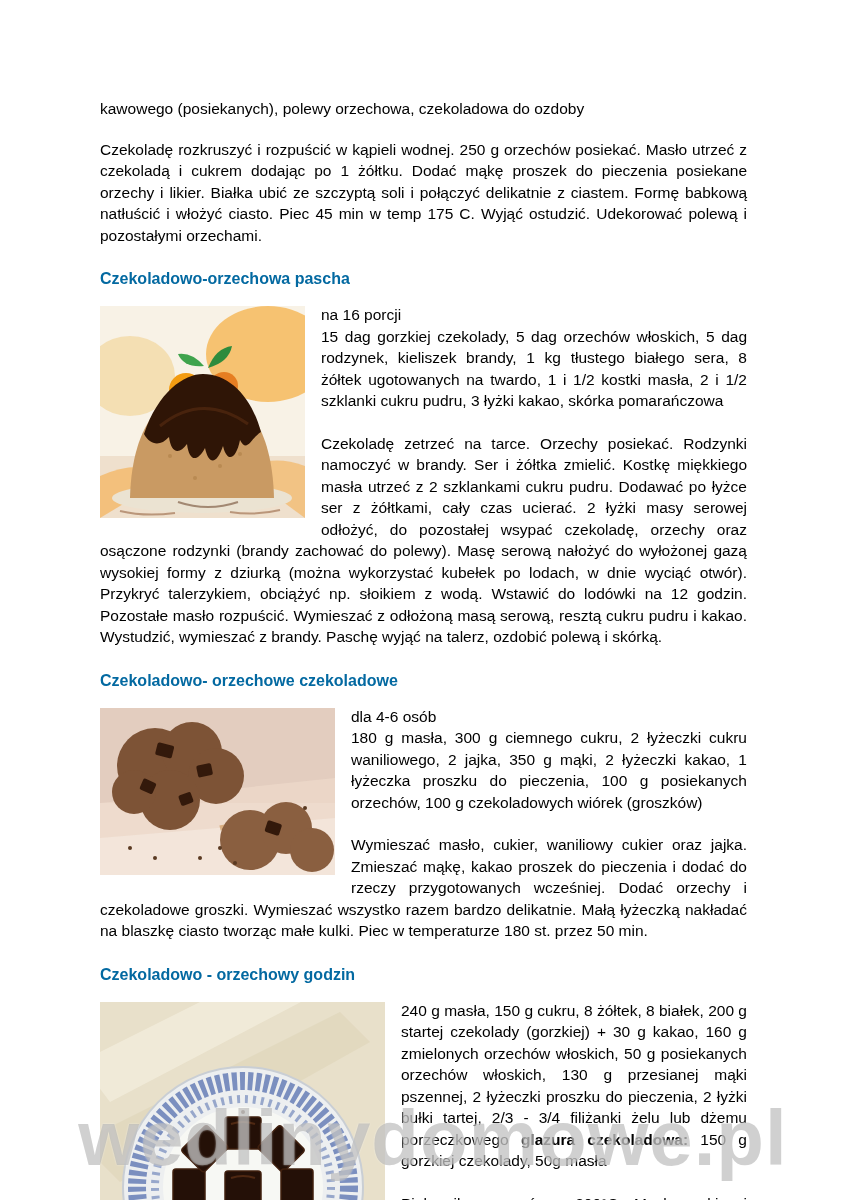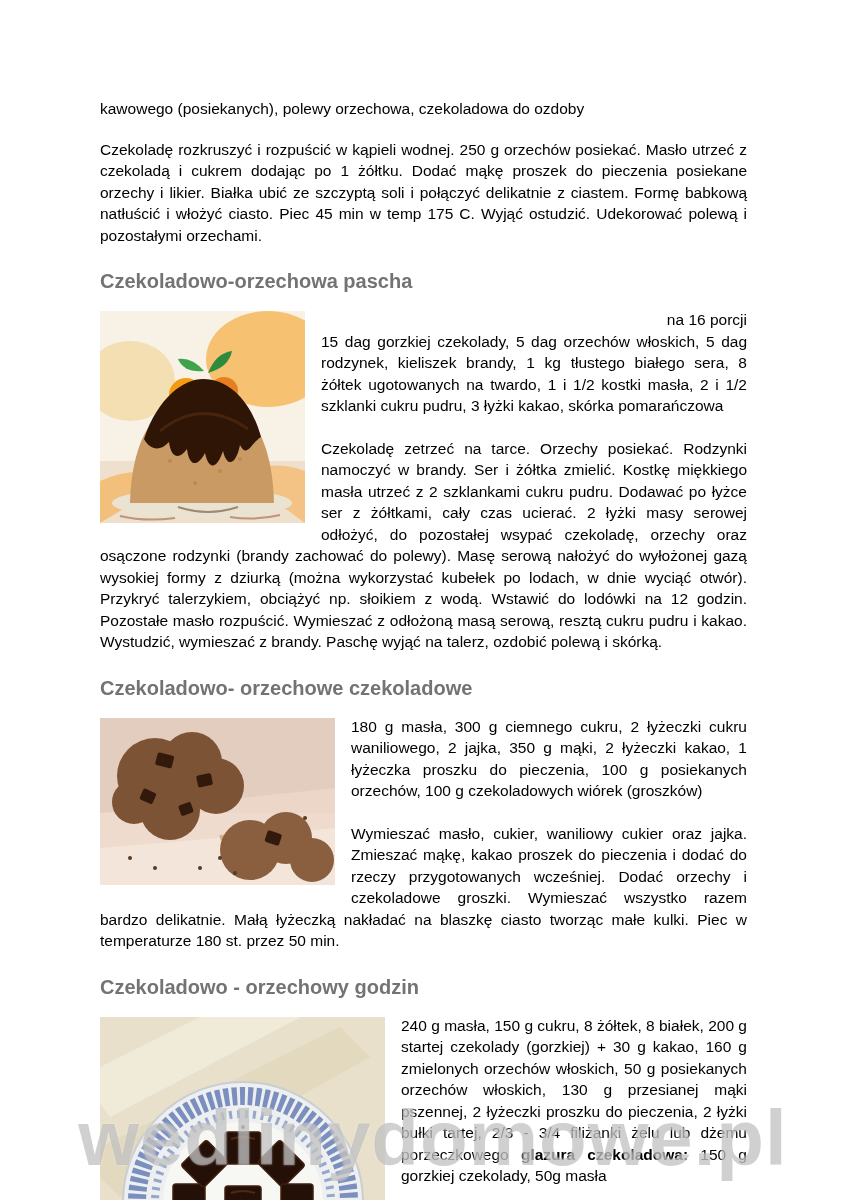--- a/index.html
+++ b/index.html
@@ -14,30 +14,30 @@
     position:absolute; inset:0;
     padding:98px 102px 0 100px;
   }
   .txt {
     font-size:15.5px; line-height:21.5px;
     text-align:justify;
   }
   .lead-line { text-align:left; }
   .lead-par { margin-top:19px; }
   .section-title {
-    color:#737373; font-weight:bold; font-size:20px;
+    color:#0369a1; font-weight:bold; font-size:16px;
     margin-top:24px; margin-bottom:16px; text-align:left;
   }
   .section { overflow:visible; }
   .section::after { content:""; display:block; clear:both; }
   .photo {
     float:left; margin:2px 16px 6px 0;
     display:block; border:0;
   }
-  .servings { text-align:right; }
+  .servings { text-align:left; }
   .method { margin-top:21px; }
   .watermark {
     position:absolute; left:17px; right:0; bottom:16px;
     text-align:center; white-space:nowrap;
     font-size:78px; font-weight:bold; letter-spacing:1px;
     color:rgba(170,170,170,0.55);
     text-shadow:0 0 2px rgba(255,255,255,0.5);
     z-index:10; pointer-events:none;
   }
 </style>
@@ -108,20 +108,21 @@
       <rect x="168" y="112" width="15" height="12" rx="2" fill="#33190b" transform="rotate(18 168 112)"></rect>
       <g fill="#5a3a22">
         <circle cx="120" cy="140" r="2"></circle>
           <circle cx="100" cy="150" r="2"></circle>
           <circle cx="135" cy="155" r="2"></circle>
         <circle cx="30" cy="140" r="2"></circle>
           <circle cx="55" cy="150" r="2"></circle>
           <circle cx="205" cy="100" r="2"></circle>
       </g>
     </svg>
+    <div class="txt servings">dla 4-6 osób</div>
     <p class="txt">180 g masła, 300 g ciemnego cukru, 2 łyżeczki cukru waniliowego, 2 jajka, 350 g mąki, 2 łyżeczki kakao, 1 łyżeczka proszku do pieczenia, 100 g posiekanych orzechów, 100 g czekoladowych wiórek (groszków)</p>
     <p class="txt method">Wymieszać masło, cukier, waniliowy cukier oraz jajka. Zmieszać mąkę, kakao proszek do pieczenia i dodać do rzeczy przygotowanych wcześniej. Dodać orzechy i czekoladowe groszki. Wymieszać wszystko razem bardzo delikatnie. Małą łyżeczką nakładać na blaszkę ciasto tworząc małe kulki. Piec w temperaturze 180 st. przez 50 min.</p>
   </div>
 
   <h2 class="section-title">Czekoladowo - orzechowy godzin</h2>
   <div class="section">
     <svg class="photo" width="285" height="310" viewBox="0 0 285 310" aria-hidden="true">
       <rect width="285" height="310" fill="#e8e0ca"></rect>
       <path d="M-20 60 L180 -40 L220 -10 L10 100 Z" fill="#f1ebd9" opacity="0.9"></path>
       <path d="M-20 140 L240 10 L270 40 L20 180 Z" fill="#ded3b8" opacity="0.6"></path>

